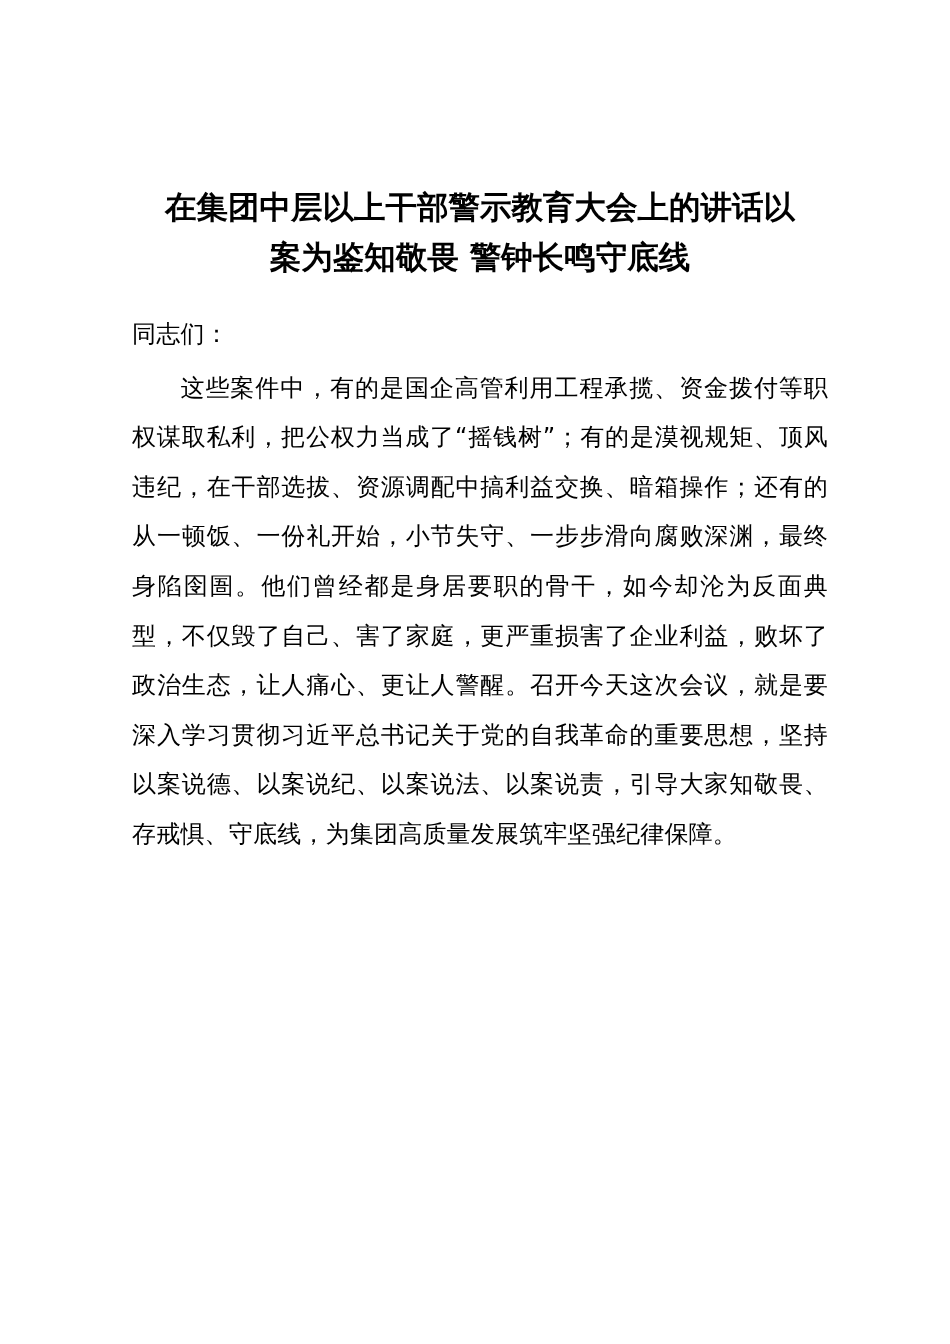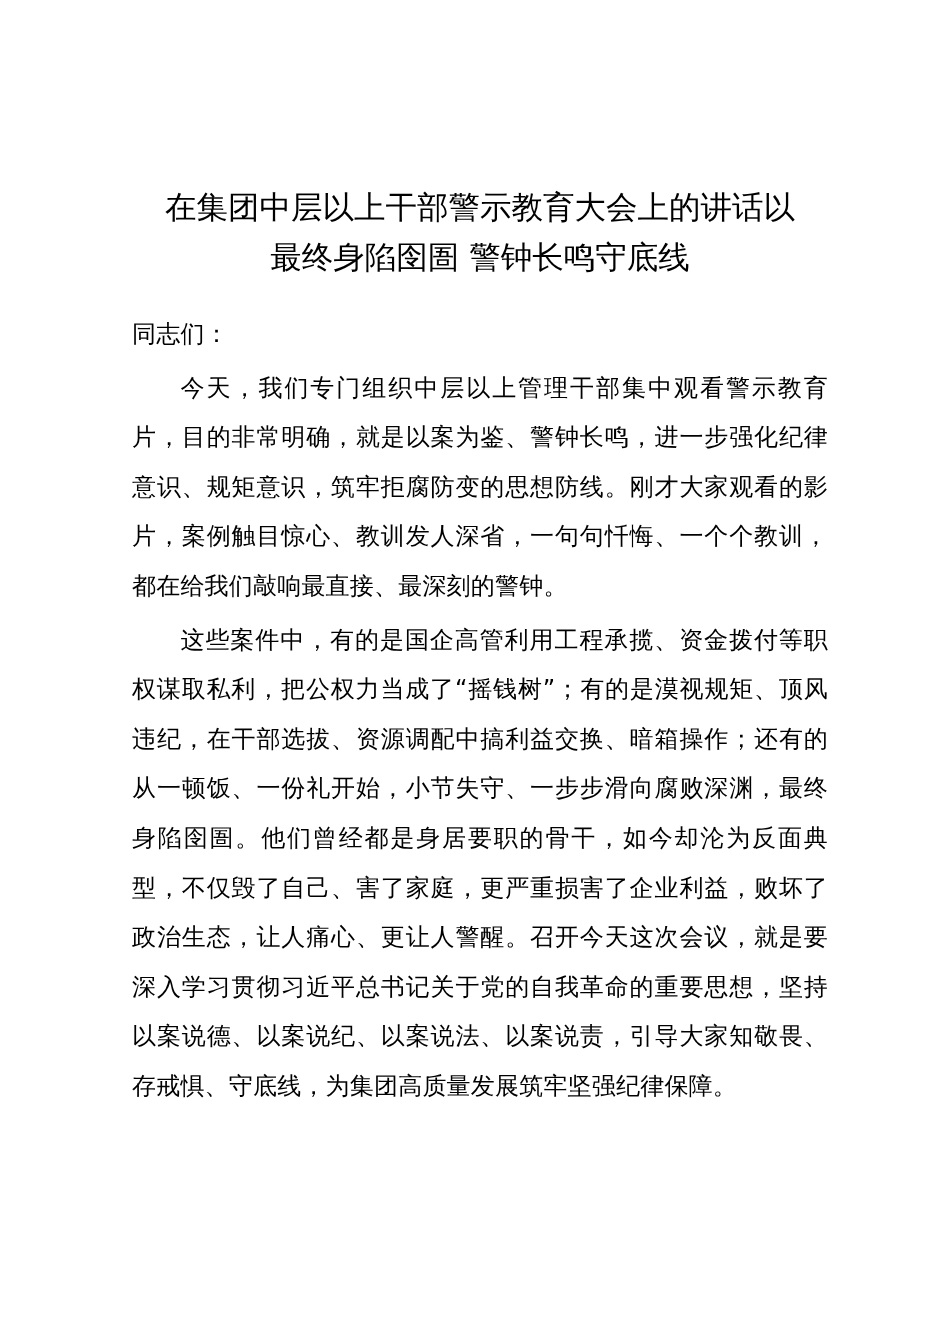--- a/index.html
+++ b/index.html
@@ -22,21 +22,21 @@
       width: 704px;
     }
     .title {
       position: absolute;
       left: 0;
       top: 182px;
       width: 704px;
       margin: 0;
       text-align: center;
       font-size: 31.5px;
-      font-weight: normal;
+      font-weight: bold;
       line-height: 50px;
       letter-spacing: 0px;
     }
     .title span {
       display: block;
       white-space: nowrap;
     }
     .body-text {
       position: absolute;
       left: 0;
@@ -57,21 +57,20 @@
     .salutation {
       margin: 0;
     }
   </style>
 </head>
 <body>
 
 <div class="page">
   <h1 class="title">
     <span>在集团中层以上干部警示教育大会上的讲话以</span>
-    <span>最终身陷囹圄 警钟长鸣守底线</span>
+    <span>案为鉴知敬畏 警钟长鸣守底线</span>
   </h1>
 
   <div class="body-text">
     <p class="salutation">同志们：</p>
-    <p class="indent">今天，我们专门组织中层以上管理干部集中观看警示教育片，目的非常明确，就是以案为鉴、警钟长鸣，进一步强化纪律意识、规矩意识，筑牢拒腐防变的思想防线。刚才大家观看的影片，案例触目惊心、教训发人深省，一句句忏悔、一个个教训，都在给我们敲响最直接、最深刻的警钟。</p>
     <p class="indent">这些案件中，有的是国企高管利用工程承揽、资金拨付等职权谋取私利，把公权力当成了“摇钱树”；有的是漠视规矩、顶风违纪，在干部选拔、资源调配中搞利益交换、暗箱操作；还有的从一顿饭、一份礼开始，小节失守、一步步滑向腐败深渊，最终身陷囹圄。他们曾经都是身居要职的骨干，如今却沦为反面典型，不仅毁了自己、害了家庭，更严重损害了企业利益，败坏了政治生态，让人痛心、更让人警醒。召开今天这次会议，就是要深入学习贯彻习近平总书记关于党的自我革命的重要思想，坚持以案说德、以案说纪、以案说法、以案说责，引导大家知敬畏、存戒惧、守底线，为集团高质量发展筑牢坚强纪律保障。</p>
   </div>
 </div>
 
 </body></html>

